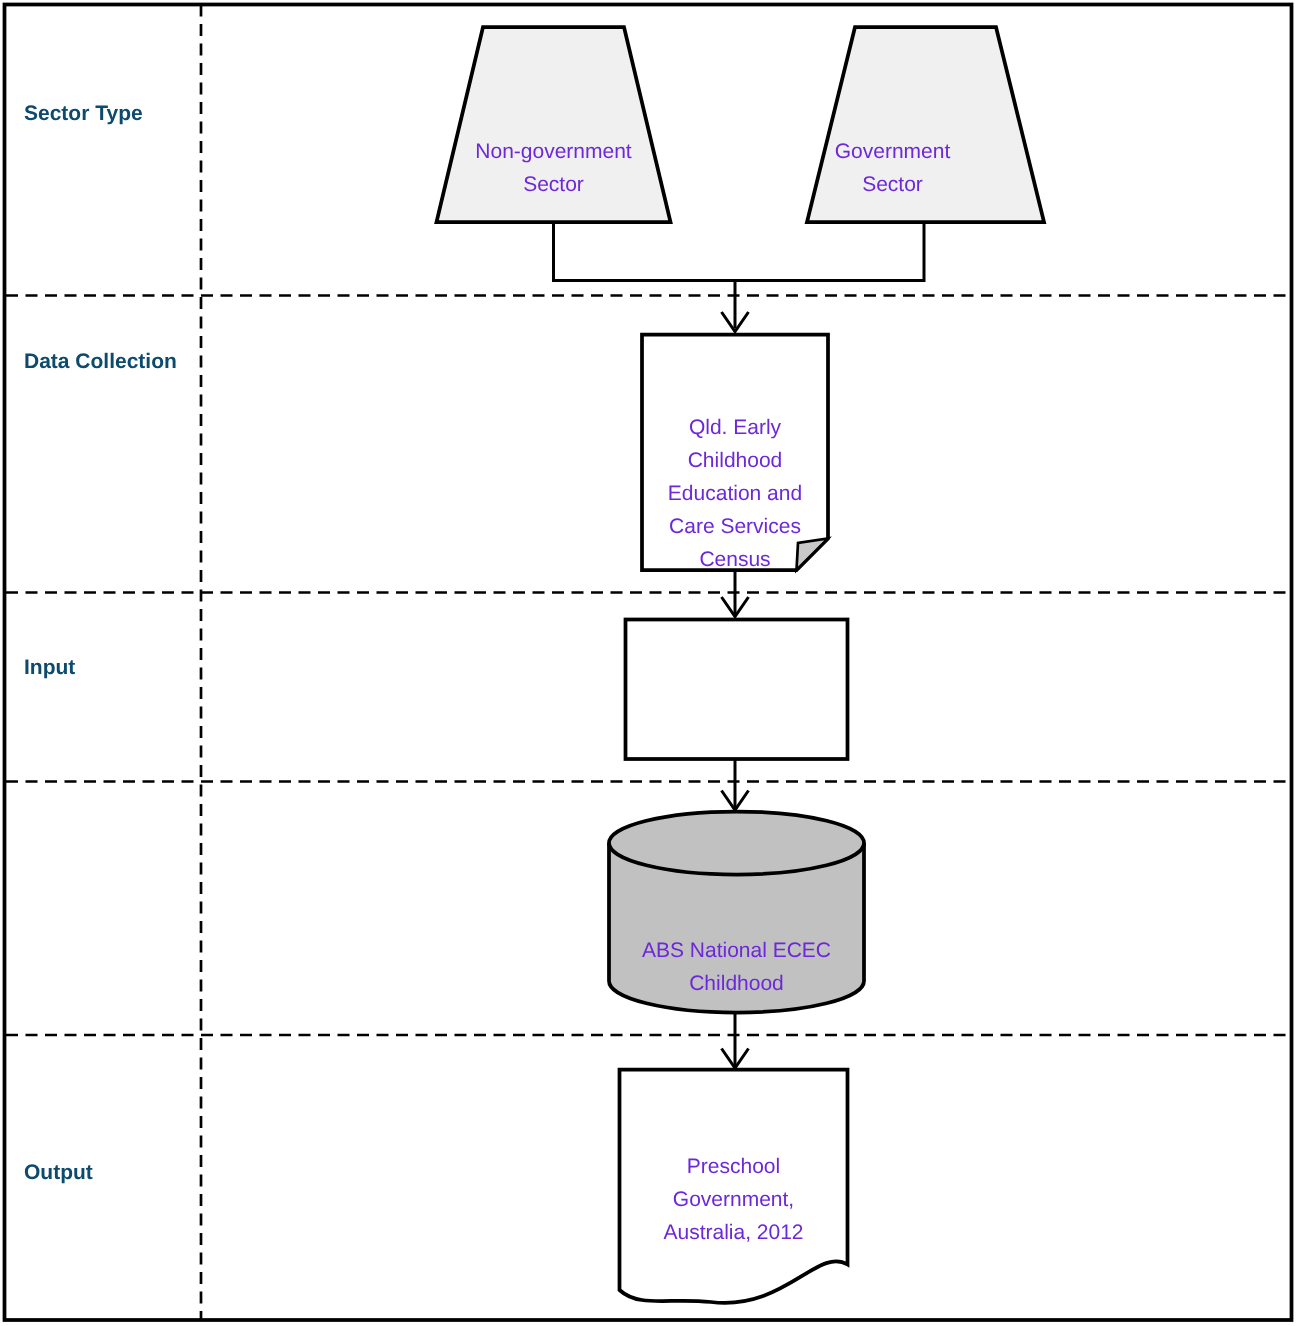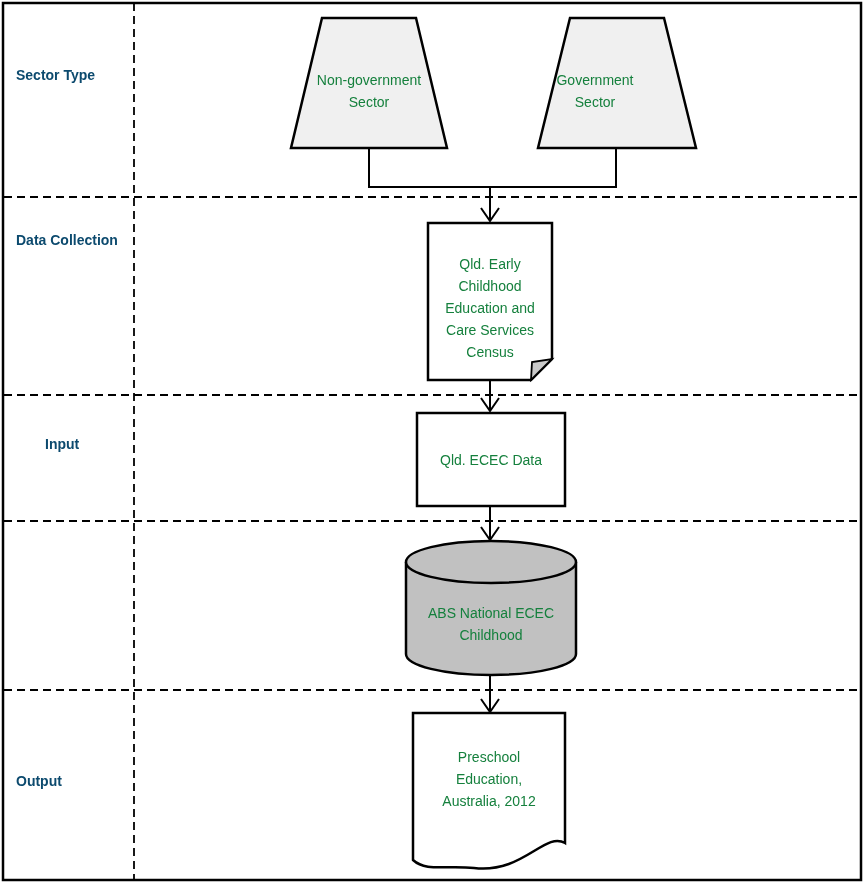--- a/index.html
+++ b/index.html
@@ -22,21 +22,22 @@
   }
   .shape-label{
     position:absolute;
     display:flex;
     flex-direction:column;
     align-items:center;
     justify-content:center;
     text-align:center;
     font-size:14px;
     line-height:22px;
-    color:#15803d;
+    color:#6d28d9;
+    margin-top:20px;
   }
   .shape-label div{white-space:nowrap;}
 </style>
 </head>
 <body>
 
 <div class="canvas">
 
   <svg width="865" height="884" viewBox="0 0 865 884">
 
@@ -72,49 +73,46 @@
     <ellipse cx="491" cy="562" rx="85" ry="21" stroke="#000000" stroke-width="2.5" fill="#c1c1c1"></ellipse>
 
     <line x1="490" y1="675" x2="490" y2="711" stroke="#000000" stroke-width="2"></line>
     <path d="M481,699 L490,712 L499,699" fill="none" stroke="#000000" stroke-width="2"></path>
 
     <path d="M413,713 L565,713 L565,843 C545,831 523,874 474,868 C446,865 426,872 413,860 Z" stroke="#000000" stroke-width="2.5" fill="#ffffff"></path>
   </svg>
 
   <div class="lane-label" style="left:16px;top:66px;width:120px;">Sector Type</div>
   <div class="lane-label" style="left:16px;top:231px;width:130px;">Data Collection</div>
-  <div class="lane-label" style="left:16px;top:435px;width:120px;margin-left:29px;">Input</div>
+  <div class="lane-label" style="left:16px;top:435px;width:120px;">Input</div>
   <div class="lane-label" style="left:16px;top:740px;width:120px;margin-top:32px;">Output</div>
 
   <div class="shape-label" style="left:291px;top:18px;width:156px;height:130px;padding-top:16px;box-sizing:border-box;">
     <div>Non-government</div>
     <div>Sector</div>
   </div>
 
   <div class="shape-label" style="left:516px;top:18px;width:158px;height:130px;padding-top:16px;box-sizing:border-box;">
     <div>Government</div>
     <div>Sector</div>
   </div>
 
   <div class="shape-label" style="left:428px;top:223px;width:124px;height:157px;padding-top:13px;box-sizing:border-box;">
     <div>Qld. Early</div>
     <div>Childhood</div>
     <div>Education and</div>
     <div>Care Services</div>
     <div>Census</div>
   </div>
 
-  <div class="shape-label" style="left:417px;top:413px;width:148px;height:93px;">
-    <div>Qld. ECEC Data</div>
-  </div>
 
   <div class="shape-label" style="left:406px;top:541px;width:170px;height:134px;padding-top:32px;box-sizing:border-box;">
     <div>ABS National ECEC</div>
     <div>Childhood</div>
   </div>
 
   <div class="shape-label" style="left:413px;top:713px;width:152px;height:132px;">
     <div>Preschool</div>
-    <div>Education,</div>
+    <div>Government,</div>
     <div>Australia, 2012</div>
   </div>
 
 </div>
 
 </body></html>

